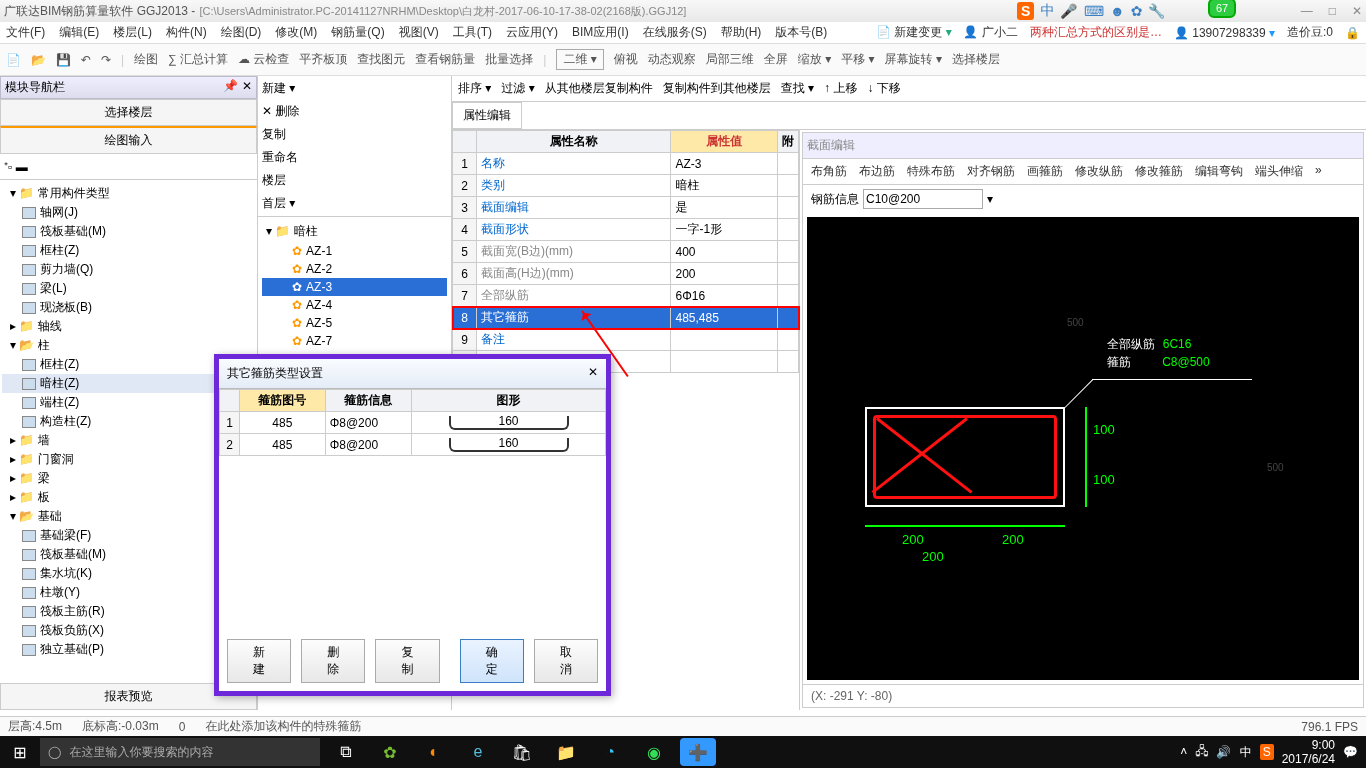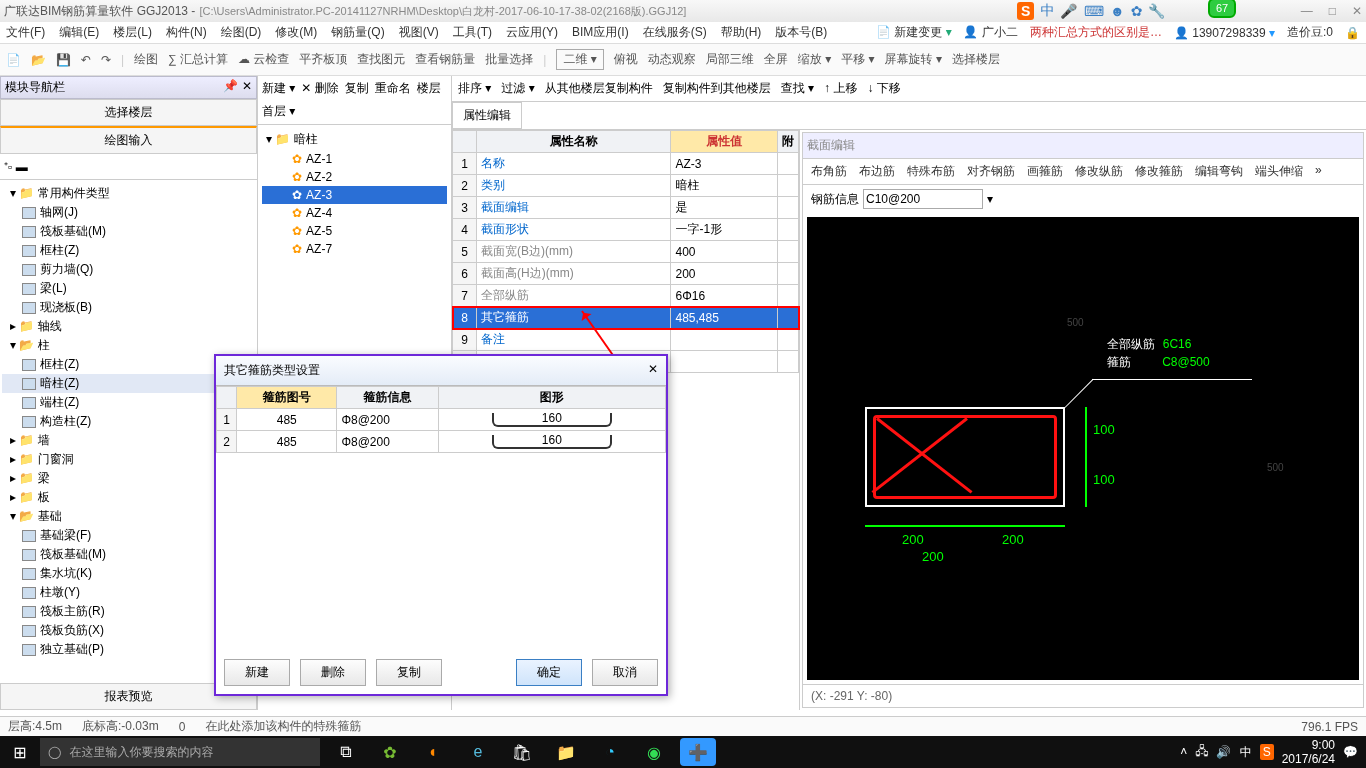--- a/index.html
+++ b/index.html
@@ -27,21 +27,21 @@
 .navcol .tab { text-align: center; padding: 4px; border: 1px solid #ccc; background: #f5f5f5; }
 .navcol .tab.active { border-top: 2px solid #f90; color: #000; }
 .navcol .icons-row { padding: 4px; border-bottom: 1px solid #ccc; }
 .tree { flex: 1; overflow: auto; padding: 4px 2px; }
 .tree .item { padding: 1px 2px 1px 20px; display: flex; align-items: center; gap: 4px; }
 .tree .item.sel { background: #e1e8f5; }
 .tree .item .ic { width: 14px; height: 12px; display: inline-block; border: 1px solid #888; background: #cde; }
 .tree .cat { padding: 1px 2px 1px 8px; }
 .navcol .bot-tab { text-align: center; padding: 4px; border: 1px solid #ccc; background: #f5f5f5; }
 .midcol { width: 194px; display: flex; flex-direction: column; border-right: 1px solid #ccc; }
-.midtool { padding: 4px; border-bottom: 1px solid #ccc; display: flex; gap: 6px; flex-wrap: wrap; font-size: 11px; }
+.midtool { padding: 4px; border-bottom: 1px solid #ccc; display: flex; gap: 6px; flex-wrap: wrap; font-size: 11px; flex-direction: column; }
 .midtool span { white-space: nowrap; }
 .midsearch { display: flex; padding: 2px; border-bottom: 1px solid #ccc; }
 .midsearch input { flex: 1; border: 1px solid #ccc; padding: 2px; color: #aaa; }
 .midsearch button { width: 22px; border: 1px solid #ccc; background: #f5f5f5; }
 .comptree { flex: 1; padding: 4px; }
 .comptree .root { padding: 2px 4px; }
 .comptree .leaf { padding: 2px 4px 2px 30px; display: flex; align-items: center; gap: 4px; }
 .comptree .leaf.sel { background: #2a6fd6; color: #fff; }
 .comptree .gear { color: #f90; }
 .rightarea { flex: 1; display: flex; flex-direction: column; position: relative; }
@@ -73,21 +73,21 @@
 .canvas-area .diag2 { position: absolute; left: 160px; top: 200px; width: 120px; height: 3px; background: #f11; transform: rotate(142deg); transform-origin: left; }
 .canvas-area .dim-v { position: absolute; color: #0f0; font-size: 13px; }
 .canvas-area .dim-h { position: absolute; color: #0f0; font-size: 13px; }
 .canvas-area .arrow-v { position: absolute; width: 2px; background: #0f0; }
 .canvas-area .arrow-h { position: absolute; height: 2px; background: #0f0; }
 .canvas-area .label { position: absolute; color: #fff; font-size: 14px; }
 .canvas-area .label .g { color: #0f0; }
 .canvas-area .leader { position: absolute; height: 1px; background: #fff; }
 .canvas-area .gridtext { position: absolute; color: #444; font-size: 10px; }
 .status2 { padding: 4px 8px; color: #666; border-top: 1px solid #ccc; }
-.dialog { position: absolute; left: 214px; top: 354px; width: 454px; height: 342px; background: #fff; border: 2px solid #6d28d9; box-shadow: 2px 2px 8px rgba(0,0,0,0.3); display: flex; flex-direction: column; }
+.dialog { position: absolute; left: 214px; top: 354px; width: 397px; height: 342px; background: #fff; border: 5px solid #6d28d9; box-shadow: 2px 2px 8px rgba(0,0,0,0.3); display: flex; flex-direction: column; }
 .dialog .dlg-hdr { background: linear-gradient(#fafcff,#e4ecf7); padding: 6px 8px; display: flex; justify-content: space-between; border-bottom: 1px solid #bbb; }
 .dialog .dlg-hdr .x { cursor: pointer; }
 .dialog table { width: 100%; border-collapse: collapse; }
 .dialog th, .dialog td { border: 1px solid #ccc; padding: 2px 4px; height: 22px; text-align: center; }
 .dialog th { background: #f0f2f5; }
 .dialog th.sel { background: #ffe9a8; }
 .dialog td.rn { background: #f5f5f5; width: 20px; }
 .dialog .stirrup { width: 120px; height: 14px; border: 2px solid #333; border-top: none; border-radius: 0 0 6px 6px; margin: 0 auto; position: relative; display: flex; align-items: flex-start; justify-content: center; }
 .dialog .dlg-body { flex: 1; }
 .dialog .dlg-foot { display: flex; gap: 10px; padding: 8px; }

